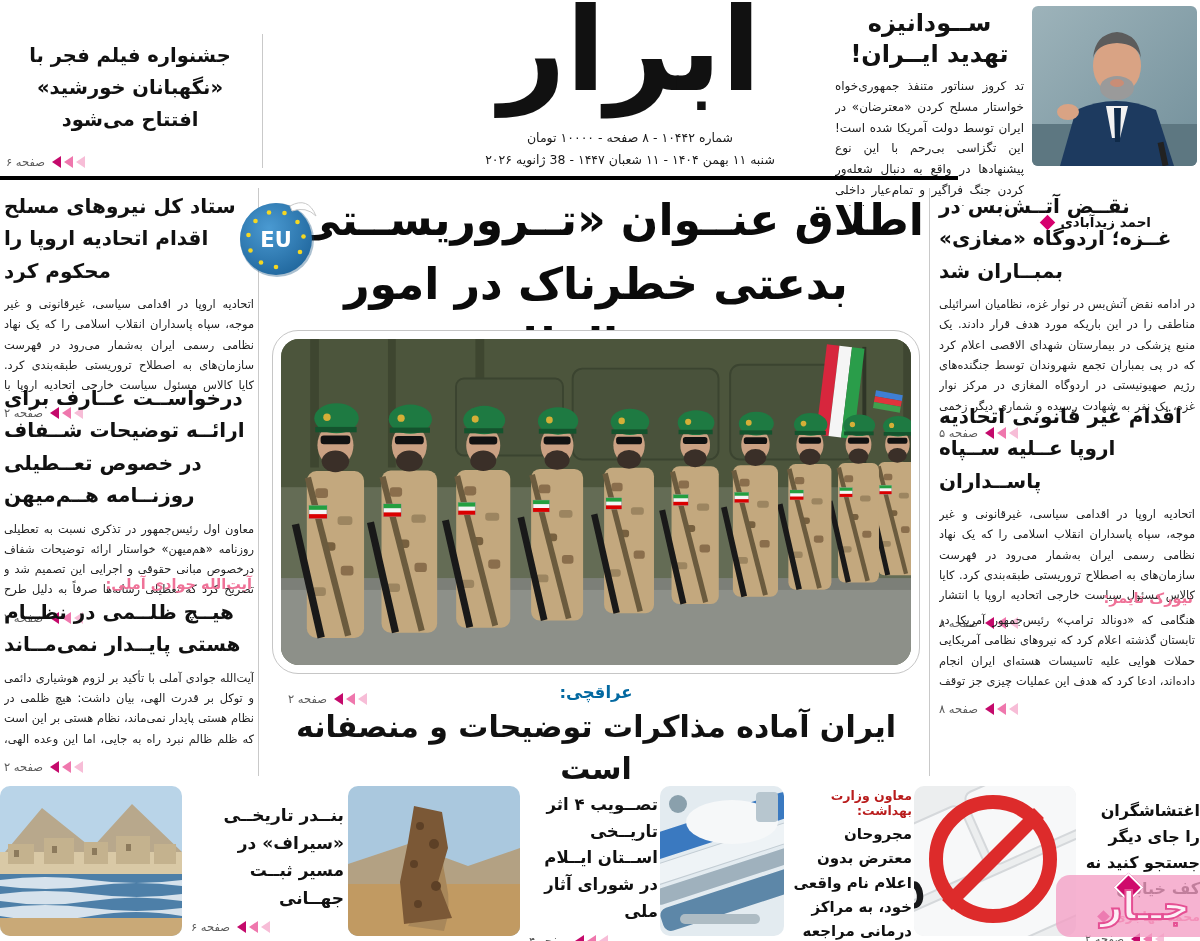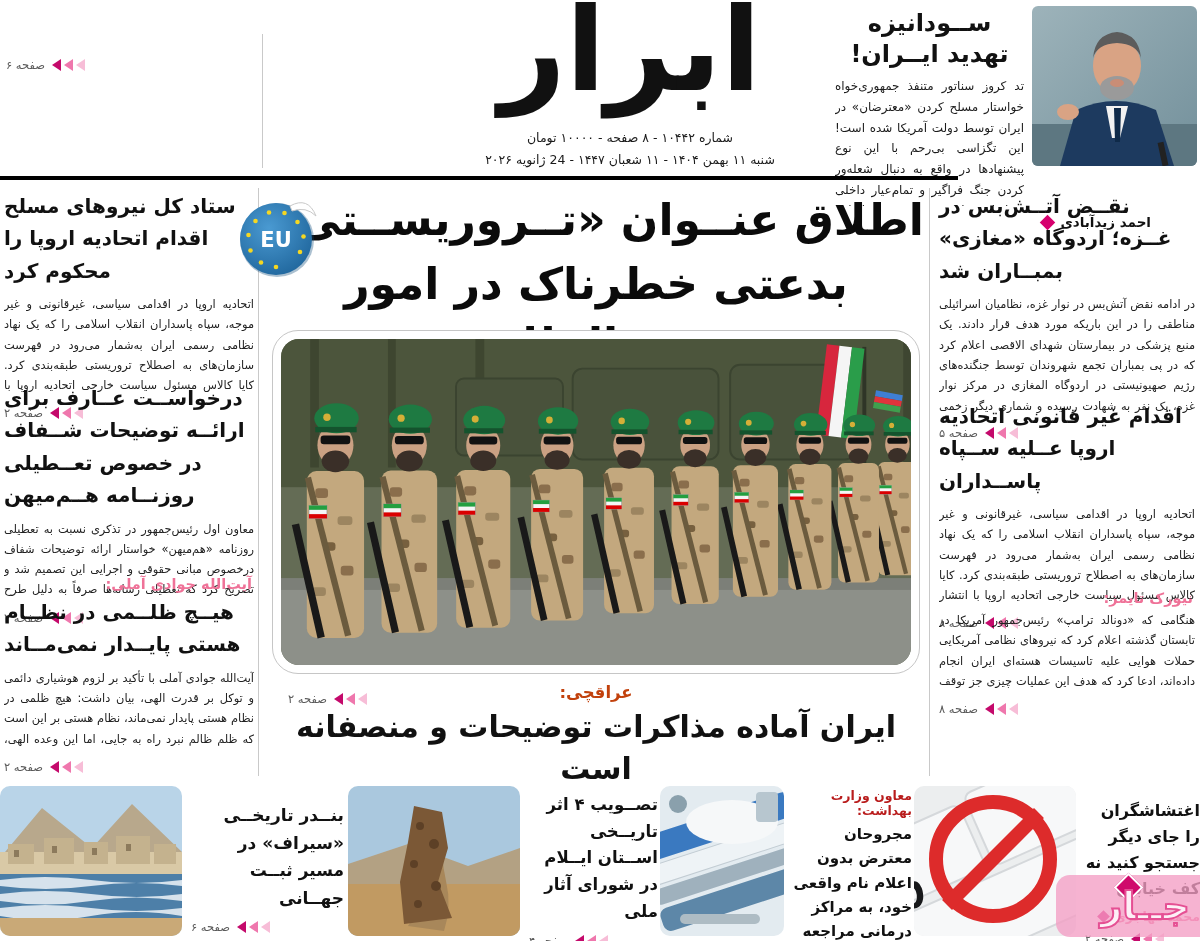--- a/index.html
+++ b/index.html
@@ -53,21 +53,21 @@
   
   .eu-badge{position:absolute;left:236px;top:194px;width:86px;height:86px;z-index:3;}
   .headline{position:absolute;left:268px;top:186px;width:656px;text-align:center;font-weight:bold;color:#0b0b0b;}
   .headline .l1{font-size:44px;line-height:1.55;}
   .headline .l2{font-size:44px;line-height:1.35;}
   .photo-frame{position:absolute;left:272px;top:330px;width:648px;height:344px;box-sizing:border-box;
         border:1px solid #c6c6c6;border-radius:26px;padding:8px;background:#fff;}
   .photo-clip{width:100%;height:100%;border-radius:18px;overflow:hidden;}
   .photo-clip svg{display:block;width:100%;height:100%;}
   .lead-kicker{position:absolute;left:268px;top:683px;width:656px;text-align:center;
-        color:#c2410c;font-weight:bold;font-size:16.5px;}
+        color:#0369a1;font-weight:bold;font-size:16.5px;}
   .lead-pmark{position:absolute;left:288px;top:684px;}
   .lead-title{position:absolute;left:268px;top:706px;width:656px;text-align:center;
         font-size:30px;font-weight:bold;line-height:1.4;}
   
   .b-item{position:absolute;top:786px;display:flex;gap:9px;}
   .b-item svg{border-radius:10px;flex:none;}
   .b-text{flex:1;min-width:0;}
   .b-text .kicker{font-size:12.5px;font-weight:bold;color:#b91c1c;margin:2px 0 3px;text-align:right;}
   .b-text h4{margin:4px 0 0;font-weight:bold;text-align:right;line-height:1.62;}
   .b-byline{display:flex;align-items:center;gap:6px;font-size:12.5px;font-weight:bold;
@@ -85,23 +85,24 @@
   .jaar-diamond{position:absolute;left:62px;top:2px;width:17px;height:17px;background:#cf0a6b;
         border:2.5px solid #fff;transform:rotate(45deg);}
 </style>
 </head>
 <body>
 
 <div class="page">
 
   <div class="logo">ابرار</div>
   <div class="issue-line">شماره ۱۰۴۴۲ - ۸ صفحه - ۱۰۰۰۰ تومان</div>
-  <div class="date-line">شنبه ۱۱ بهمن ۱۴۰۴ - ۱۱ شعبان ۱۴۴۷ - 24 ژانویه ۲۰۲۶</div>
+  <div class="date-line">شنبه ۱۱ بهمن ۱۴۰۴ - ۱۱ شعبان ۱۴۴۷ - 38 ژانویه ۲۰۲۶</div>
 
   <div class="tl-article">
+    <h3>جشنواره فیلم فجر با «نگهبانان خورشید» افتتاح می‌شود</h3>
     <div class="pmark">
       <span class="pm-label">صفحه ۶</span>
       <i class="chev c1"></i>
       <i class="chev c2"></i>
       <i class="chev c3"></i>
     </div>
   </div>
 
   <div class="tr-article">
     <svg class="tr-photo" viewBox="0 0 165 160" preserveAspectRatio="none">

